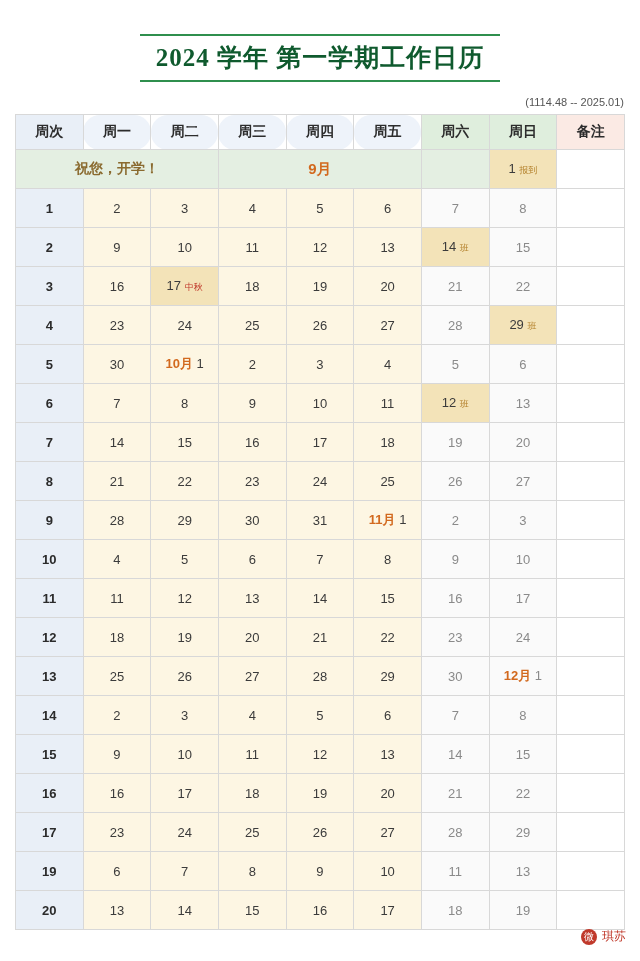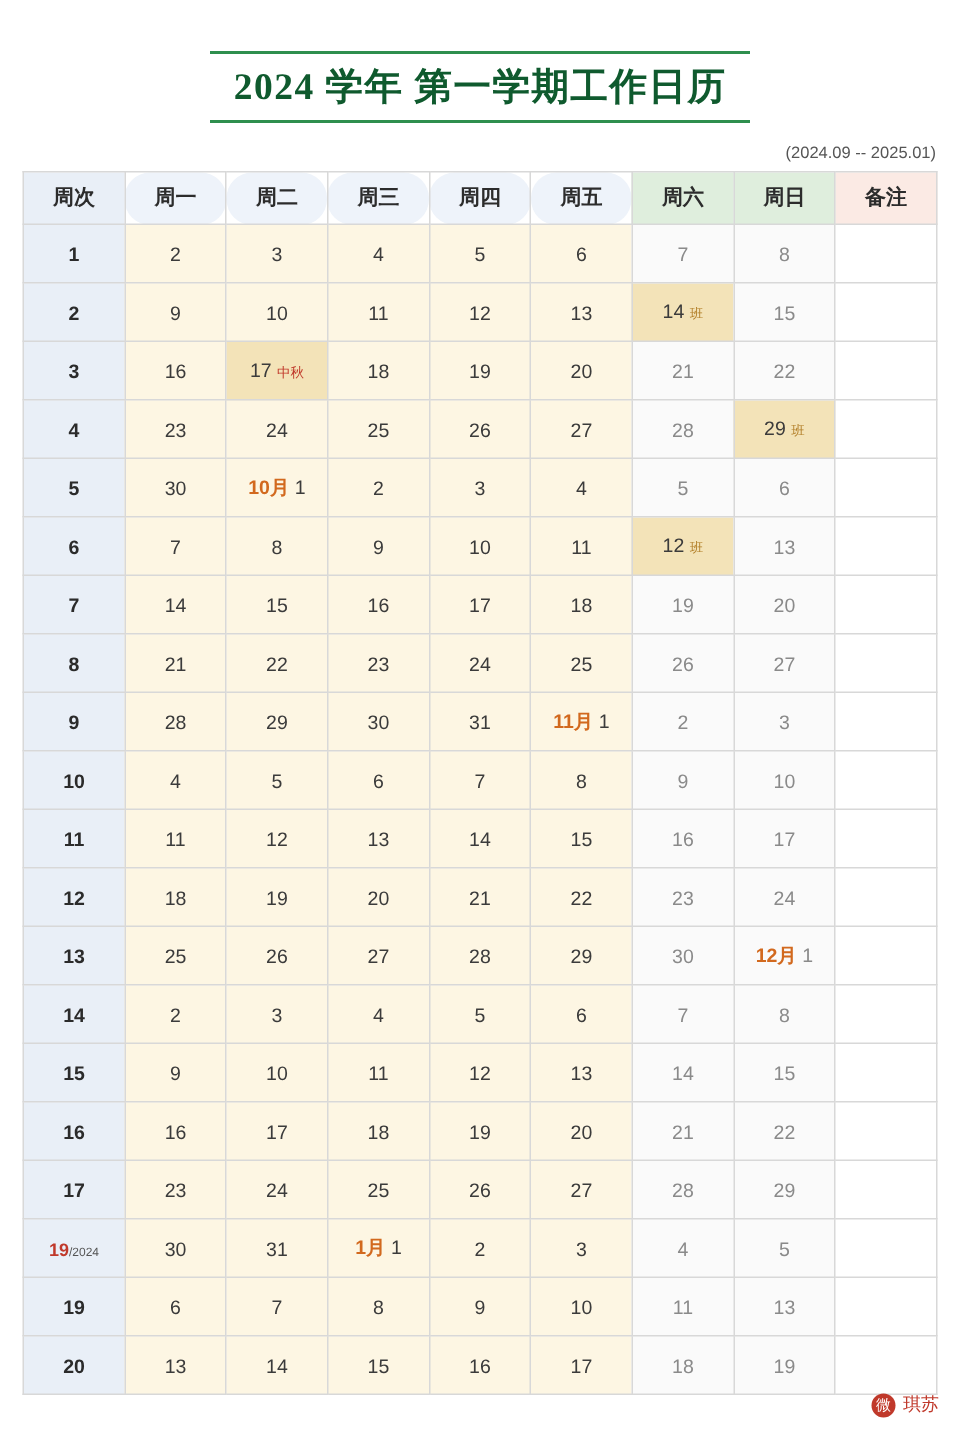--- a/index.html
+++ b/index.html
@@ -91,37 +91,47 @@
     background:#c0392b;color:#fff;font-size:10px;
     display:flex;align-items:center;justify-content:center;
   }
 </style>
 </head>
 <body>
 
 <div class="title-wrap">
   <div class="title">2024 学年  第一学期工作日历</div>
 </div>
-<div class="subtitle">(2024.09 -- 2025.01)</div>
+<div class="subtitle">(1114.48 -- 2025.01)</div>
 
 <table>
   <thead>
     <tr>
       <th class="c-week">周次</th>
       <th class="c-wd">周一</th>
       <th class="c-wd">周二</th>
       <th class="c-wd">周三</th>
       <th class="c-wd">周四</th>
       <th class="c-wd">周五</th>
       <th class="c-sat">周六</th>
       <th class="c-sun">周日</th>
       <th class="c-note">备注</th>
     </tr>
   </thead>
   <tbody>
+    <tr>
+      <td class="banner" colspan="3">祝您，开学！</td>
+      <td class="banner" colspan="3"><span class="month-label">9月</span></td>
+      <td class="green"></td>
+      <td class="work">
+        <span>1</span>
+        <span class="sub-badge">报到</span>
+      </td>
+      <td class="note"></td>
+    </tr>
   <tr>
         <td class="weekno">1</td>
         <td class="day-wd"><span>2</span></td>
         <td class="day-wd"><span>3</span></td>
         <td class="day-wd"><span>4</span></td>
         <td class="day-wd"><span>5</span></td>
         <td class="day-wd"><span>6</span></td>
         <td class="day-we"><span>7</span></td>
         <td class="day-we"><span>8</span></td>
         <td class="note"></td>
@@ -296,31 +306,20 @@
         <td class="day-wd"><span>23</span></td>
         <td class="day-wd"><span>24</span></td>
         <td class="day-wd"><span>25</span></td>
         <td class="day-wd"><span>26</span></td>
         <td class="day-wd"><span>27</span></td>
         <td class="day-we"><span>28</span></td>
         <td class="day-we"><span>29</span></td>
         <td class="note"></td>
       </tr>
       <tr>
-        <td class="weekno"><span class="wk-special">19<span class="tiny">/2024</span></span></td>
-        <td class="day-wd"><span>30</span></td>
-        <td class="day-wd"><span>31</span></td>
-        <td class="day-wd"><span class="orange">1月</span> <span>1</span></td>
-        <td class="day-wd"><span>2</span></td>
-        <td class="day-wd"><span>3</span></td>
-        <td class="day-we"><span>4</span></td>
-        <td class="day-we"><span>5</span></td>
-        <td class="note"></td>
-      </tr>
-      <tr>
         <td class="weekno">19</td>
         <td class="day-wd"><span>6</span></td>
         <td class="day-wd"><span>7</span></td>
         <td class="day-wd"><span>8</span></td>
         <td class="day-wd"><span>9</span></td>
         <td class="day-wd"><span>10</span></td>
         <td class="day-we"><span>11</span></td>
         <td class="day-we"><span>13</span></td>
         <td class="note"></td>
       </tr>

